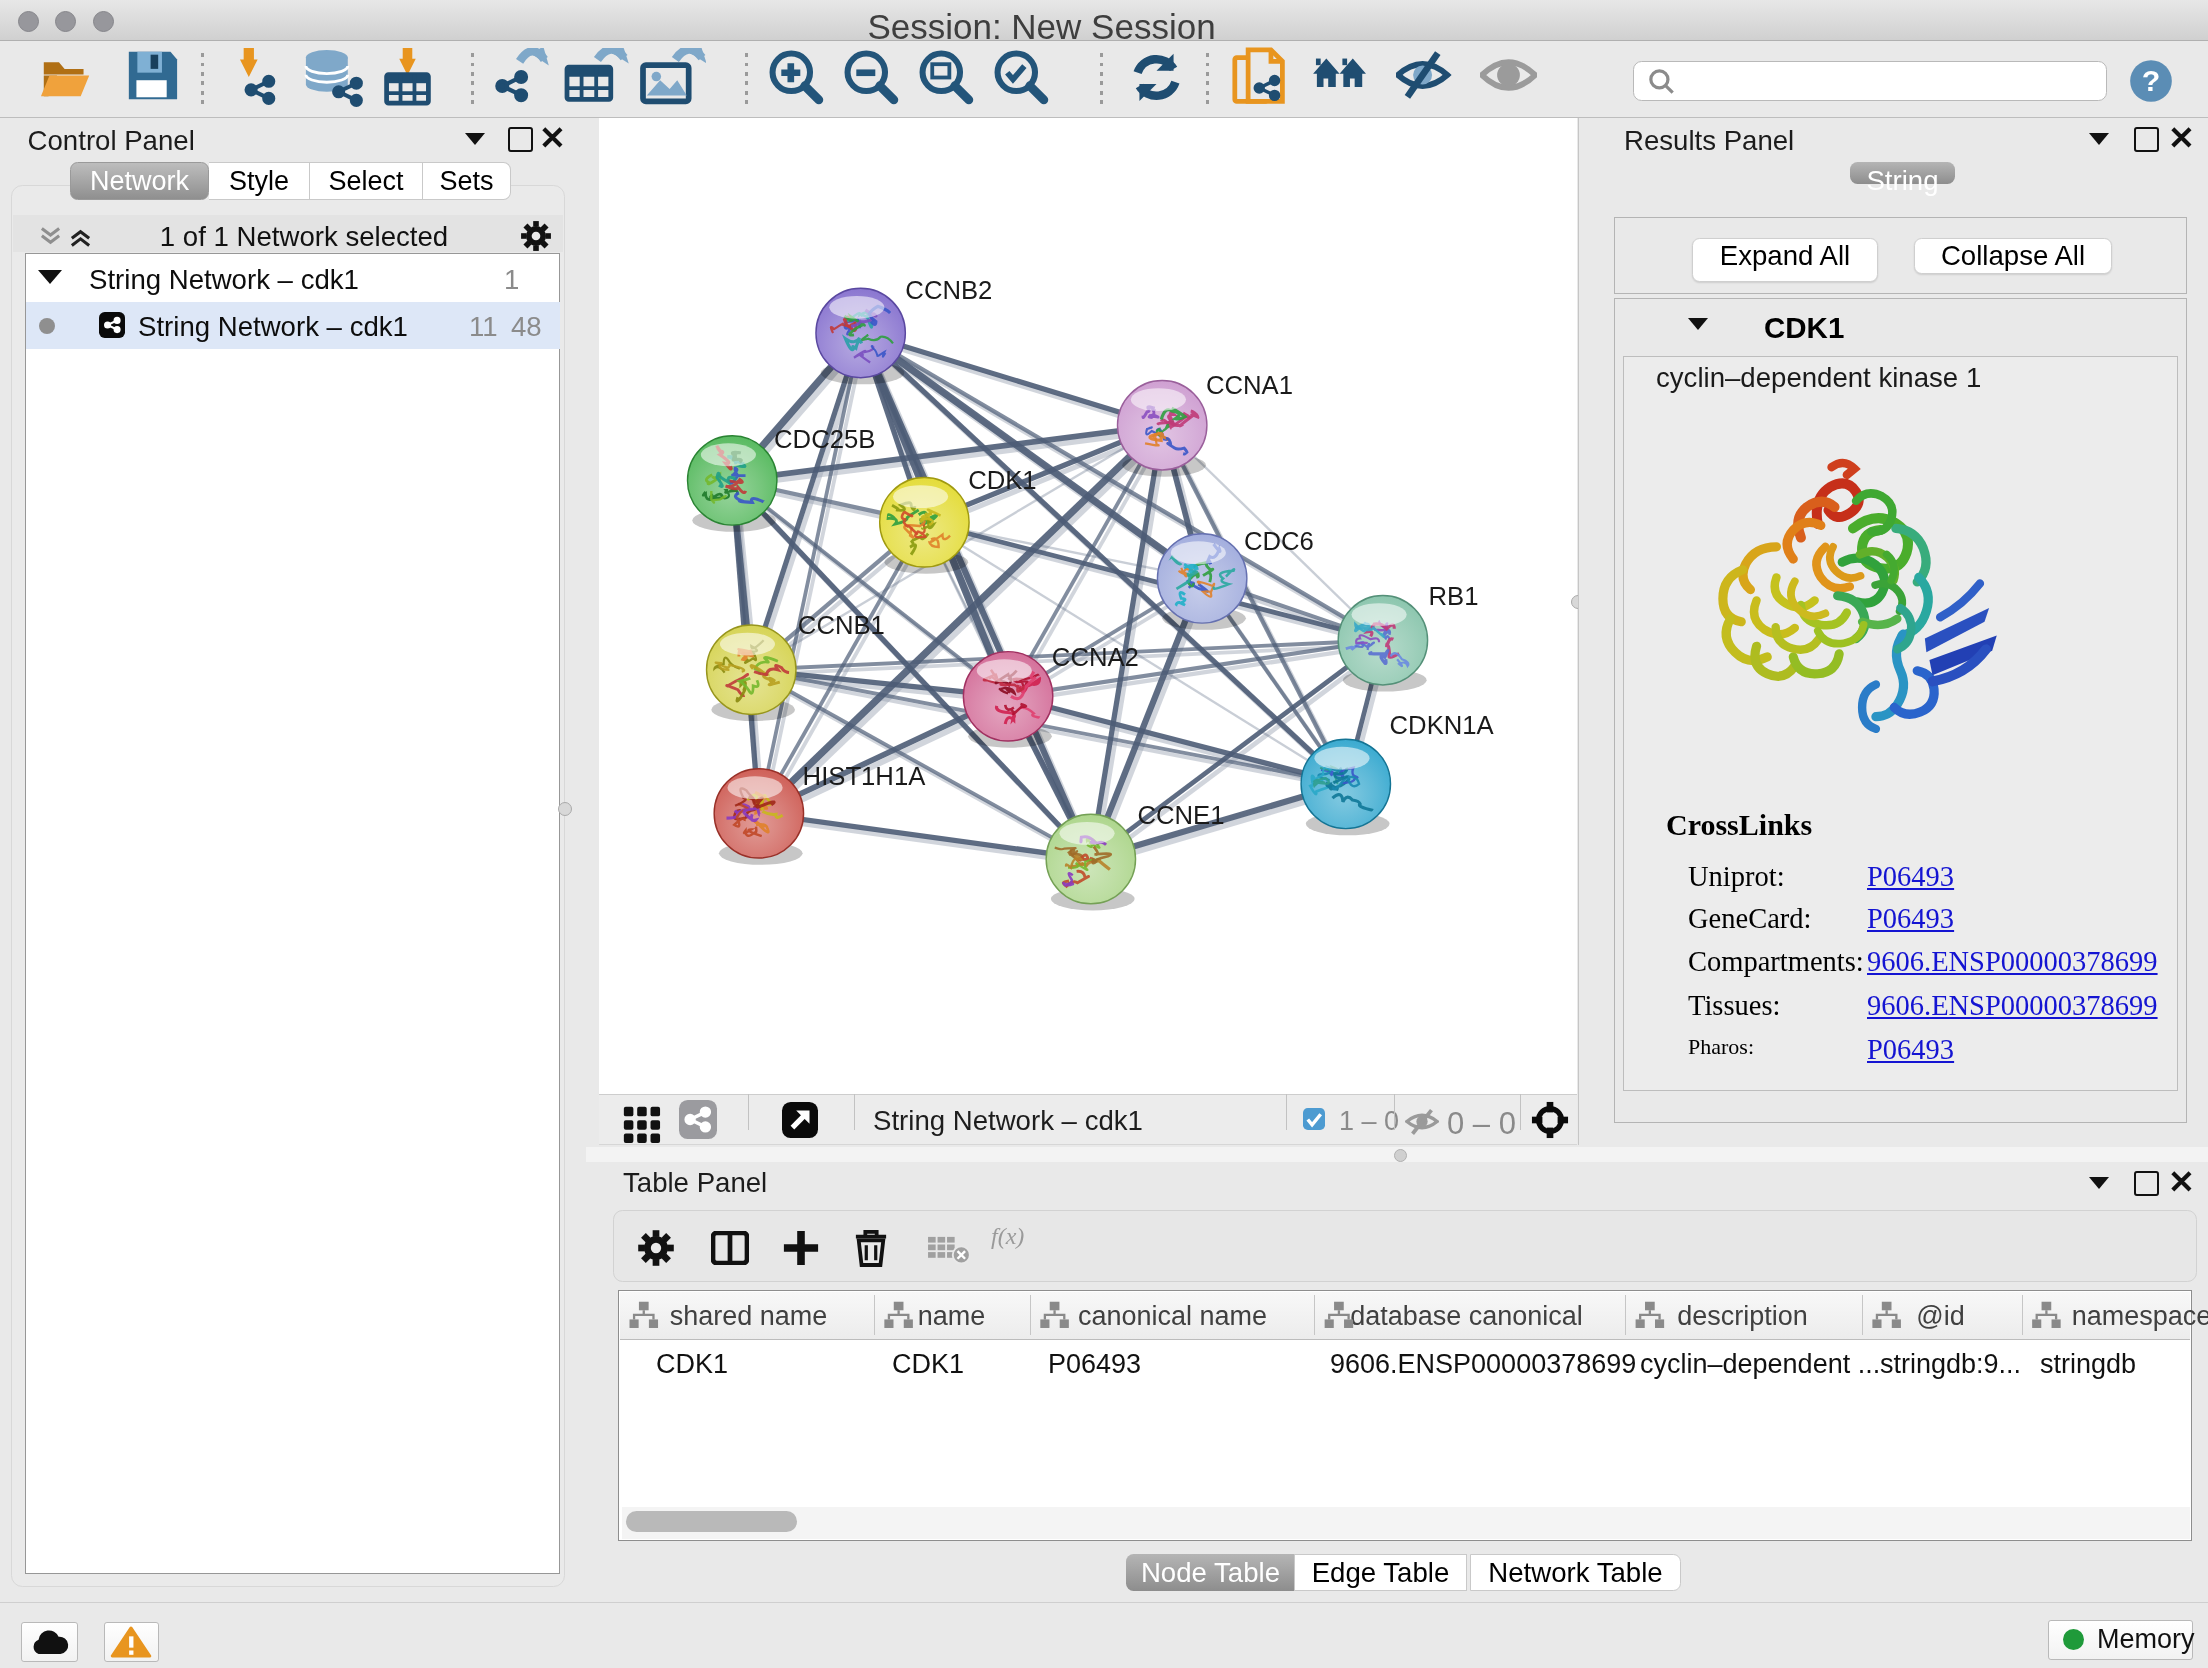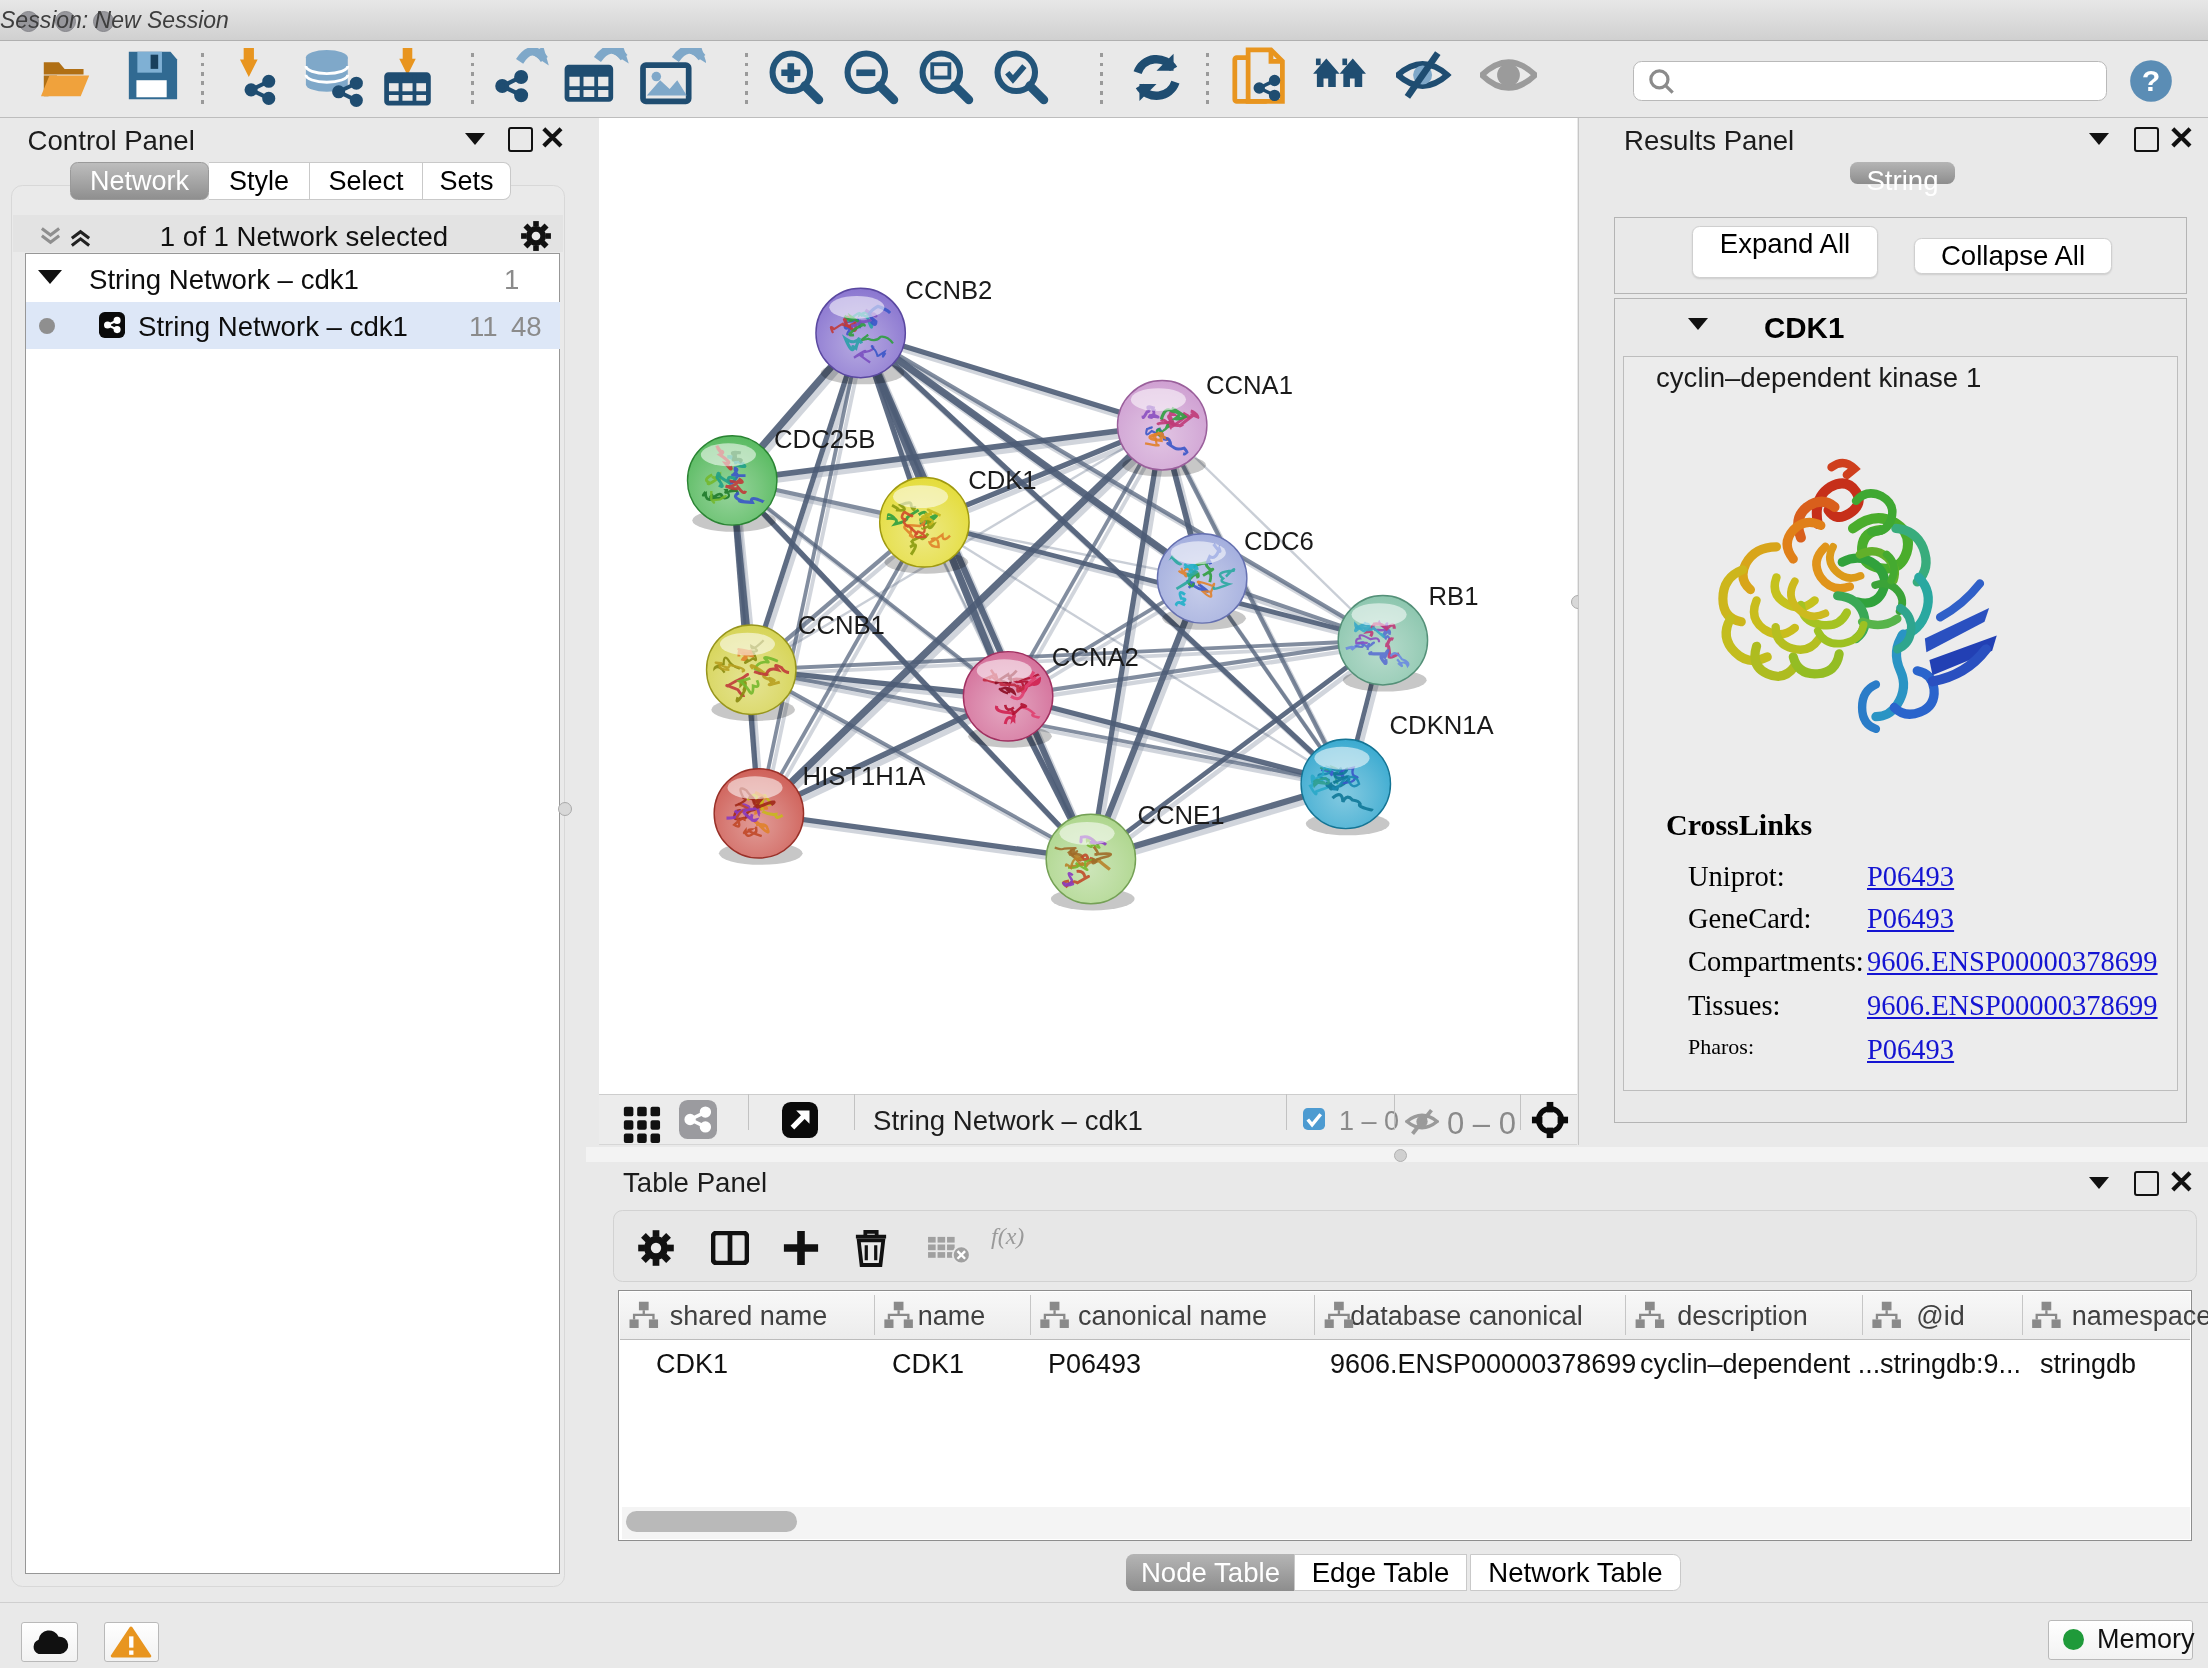--- a/index.html
+++ b/index.html
@@ -1,20 +1,20 @@
 <!DOCTYPE html>
 <html style="font-size:15px"><head><meta charset="utf-8"><style>
 * { margin:0; padding:0; box-sizing:border-box; }
 html,body { width:2208px; height:1668px; overflow:hidden; }
 body { background:#e9e9e9; font-family:"Liberation Sans", sans-serif; position:relative; }
 .abs { position:absolute; }
 .titlebar { left:0; top:0; width:2208px; height:41px;
   background:linear-gradient(#e7e7e7,#d0d0d0); border-bottom:1px solid #b0b0b0; }
 .tl { width:21px; height:21px; border-radius:50%; background:#97979c; border:1px solid #86868b; top:10.5px; }
-.title { width:2083px; top:6.7px; font-size:23px; color:#3e3e3e;font-style:italic; }
+.title { width:2083px; text-align:center; top:6.7px; font-size:35px; color:#3e3e3e; }
 .toolbar { left:0; top:42px; width:2208px; height:76px; background:#e9e9e9; border-bottom:1px solid #bdbdbd; }
 .tsep { top:53px; width:2.9px; height:53px;
   background-image:repeating-linear-gradient(#9a9a9a 0 3.8px, transparent 3.8px 9.5px); }
 .panel-title { font-size:27.6px; color:#1c1c1c; }
 .ddarrow { width:0; height:0; border-left:10.5px solid transparent; border-right:10.5px solid transparent; border-top:12.4px solid #111; }
 .winbox { width:25px; height:25px; border:2.9px solid #111; border-radius:2.9px; }
 .winx { font-size:32px; font-weight:bold; color:#111; line-height:25px; }
 .tabs { display:flex; }
 .tab { height:38px; line-height:36px; font-size:27px; text-align:center; background:#fff; color:#000;
   border:1px solid #c9c9c9; border-left:none; }
@@ -685,21 +685,21 @@
   </svg>
 <div class="abs" style="left:586px;top:1147px;width:1623px;height:15px;background:#f3f3f3"></div>
 <div class="abs" style="left:1394px;top:1149px;width:13.3px;height:13.3px;border-radius:50%;background:#d0d0d0;border:1px solid #b0b0b0"></div>
 <div class="abs resultspanel"></div>
 <div class="abs panel-title" style="left:1624px;top:125px">Results Panel</div>
 <div class="abs ddarrow" style="left:2089px;top:133px"></div>
 <div class="abs winbox" style="left:2134px;top:127px"></div>
 <div class="abs winx" style="left:2168px;top:126px">✕</div>
 <div class="abs seltab" style="left:1850px;top:162px;width:105px;height:22px;line-height:38px">String</div>
 <div class="abs rbox" style="left:1614px;top:217px;width:573px;height:77px"></div>
-<div class="abs btn" style="left:1692px;top:226px;width:186px;height:52px;line-height:34px">Expand All</div>
+<div class="abs btn" style="left:1692px;top:238px;width:186px;height:44px;line-height:34px">Expand All</div>
 <div class="abs btn" style="left:1914px;top:238px;width:198px;height:36px;line-height:34px">Collapse All</div>
 <div class="abs rbox" style="left:1614px;top:298px;width:573px;height:825px"></div>
 <div class="abs ddarrow" style="left:1688px;top:318px"></div>
 <div class="abs" style="left:1764px;top:311px;font-size:29.5px;font-weight:bold;color:#000">CDK1</div>
 <div class="abs" style="left:1623px;top:356px;width:555px;height:735px;border:1px solid #bdbdbd;background:#ececec"></div>
 <div class="abs" style="left:1656px;top:362px;font-size:27.6px;color:#1a1a1a">cyclin–dependent kinase 1</div>
 <svg class="abs" style="left:1679px;top:455px" width="354" height="306" viewBox="0 0 400 400">
 <g fill="none" stroke-linecap="round">
  <path d="M150 90 q-6 -34 16 -48 q22 -12 34 6 q10 16 -8 28 q-18 12 -28 -4" stroke="#c62f1a" stroke-width="13"></path>
  <path d="M168 16 q16 -12 30 2 l-10 8" stroke="#cf3f1d" stroke-width="11"></path>

